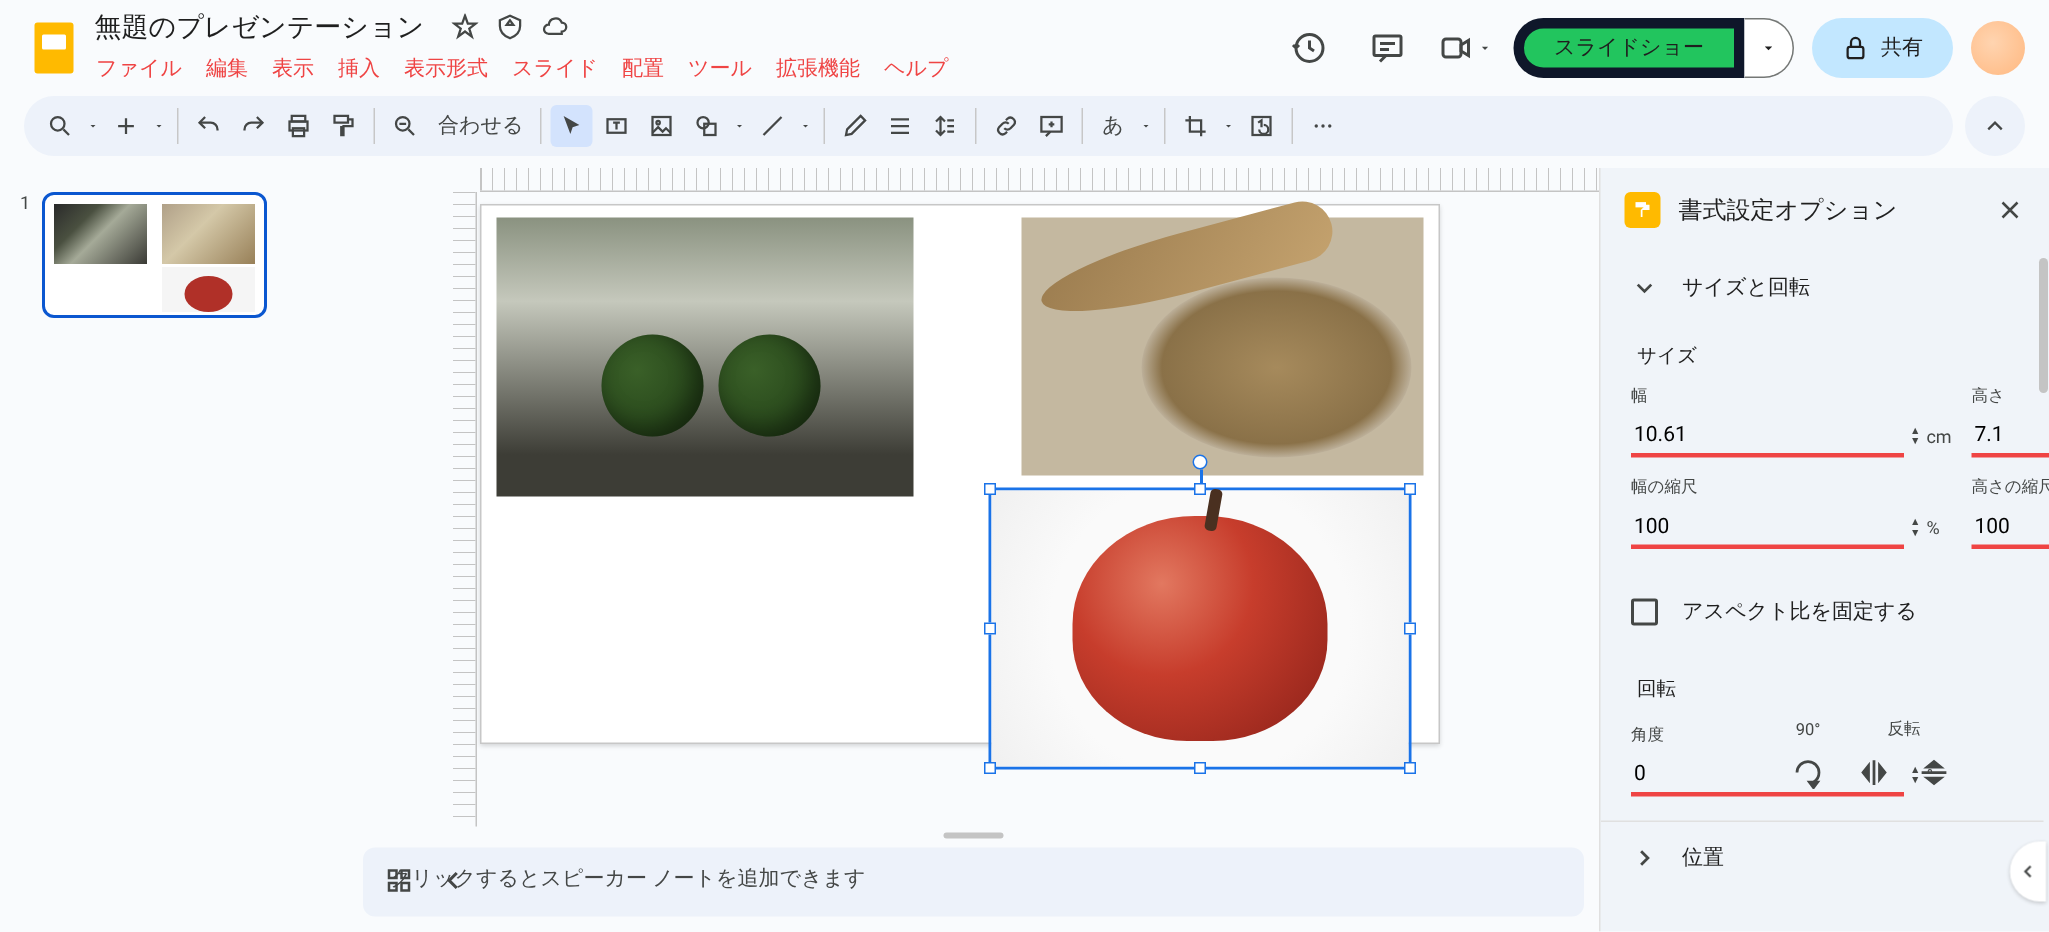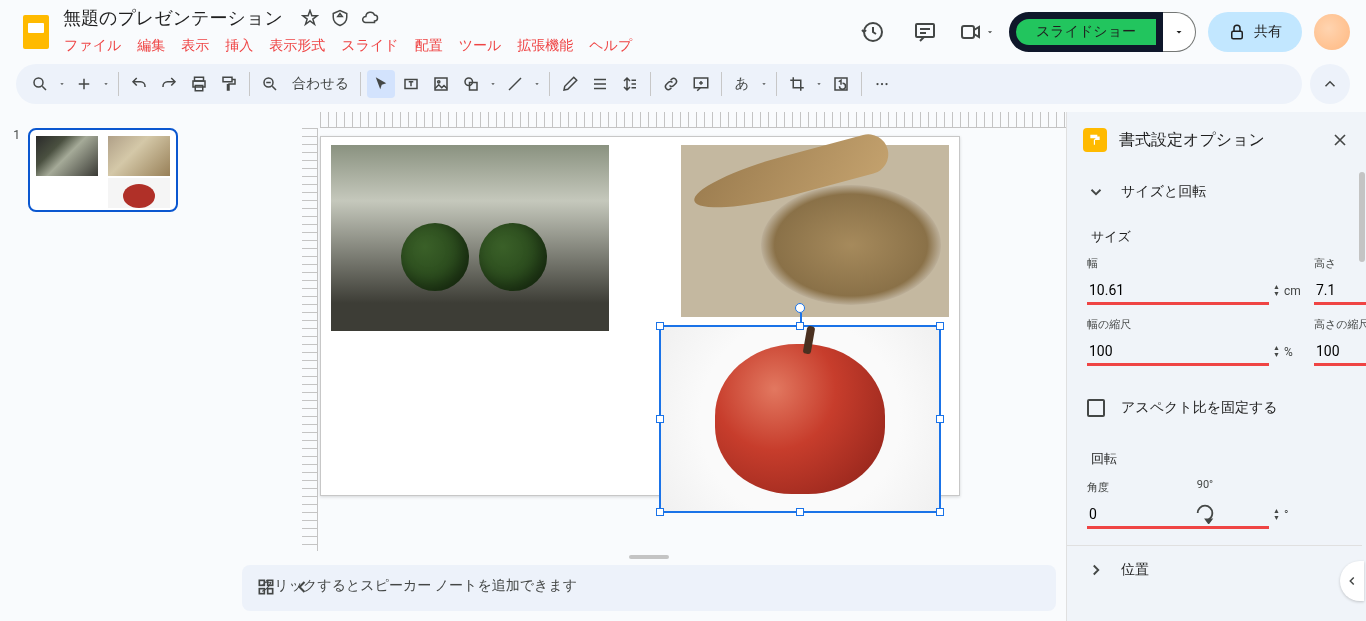--- a/index.html
+++ b/index.html
@@ -477,20 +477,35 @@
           </div>
           <div class="flip-col">
             <div class="flip-label">90°</div>
             <div class="flip-btn">
                 <svg width="22" height="22" viewBox="0 0 24 24" fill="none" stroke="currentColor" stroke-width="2">
                   <path d="M4 12a8 8 0 1116 0 8 8 0 01-4 7"></path>
                   <path d="M16 23l-3-4h6z" fill="currentColor"></path>
                 </svg>
               </div>
           </div>
+          <div class="flip-col">
+            <div class="flip-label">反転</div>
+            <div style="display:flex;gap:8px">
+              <div class="flip-btn">
+                  <svg width="22" height="22" viewBox="0 0 24 24" fill="none" stroke="currentColor" stroke-width="2">
+                    <path d="M12 3v18M8 7L4 12l4 5zM16 7l4 5-4 5z" fill="currentColor"></path>
+                  </svg>
+                </div>
+              <div class="flip-btn">
+                  <svg width="22" height="22" viewBox="0 0 24 24" fill="none" stroke="currentColor" stroke-width="2">
+                    <path d="M3 12h18M7 8l5-4 5 4zM7 16l5 4 5-4z" fill="currentColor"></path>
+                  </svg>
+                </div>
+            </div>
+          </div>
         </div>
       </div>
       <div class="section-header" style="border-top:1px solid #e0e0e0">
         <span class="chevron">
             <svg width="18" height="18" viewBox="0 0 24 24" fill="none" stroke="currentColor" stroke-width="2.5">
               <path d="M9 6l6 6-6 6"></path>
             </svg>
           </span>
         <span>位置</span>
       </div>

